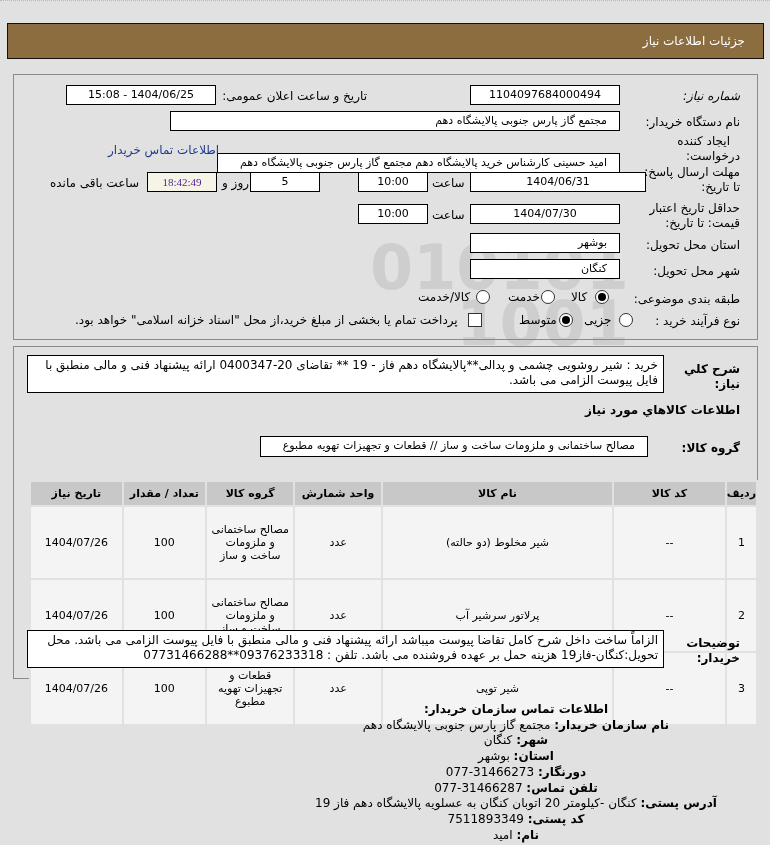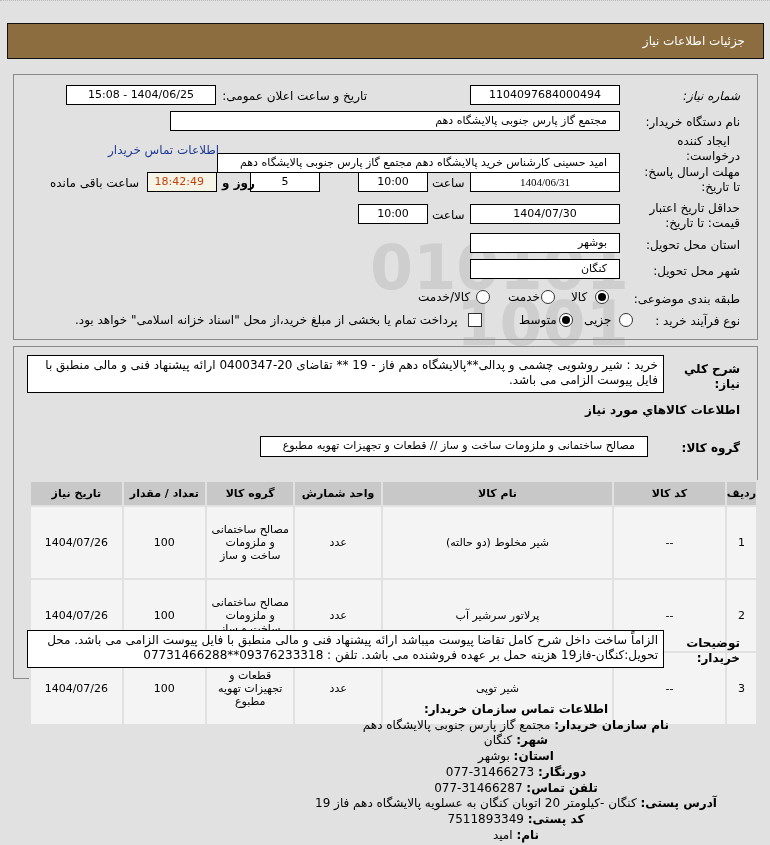--- a/index.html
+++ b/index.html
@@ -21,21 +21,21 @@
     }
     .field {
       position: absolute; background: #fff; border: 1px solid #000;
       height: 20px; font-size: 11px; line-height: 18px; padding: 0 12px;
       white-space: nowrap; overflow: hidden;
     }
     .center { text-align: center; }
     .lbl { position: absolute; font-size: 12px; line-height: 15px; white-space: nowrap; }
     .lbl-b { font-weight: bold; }
     .link { color: #1f3a93; }
-    .timer { background: #f6f4e6; color: #c2410c; }
+    .timer { background: #f6f4e6; color: #4c1d95; font-family: Liberation Serif, serif; }
     .radio {
       position: absolute; width: 14px; height: 14px; border-radius: 50%;
       border: 1px solid #333; background: #fff;
     }
     .radio.on::after {
       content: ""; position: absolute; left: 2px; top: 2px; width: 8px; height: 8px;
       border-radius: 50%; background: #000;
     }
     .checkbox { position: absolute; width: 14px; height: 14px; border: 1px solid #333; background: #fff; }
     .box {
@@ -82,25 +82,25 @@
 <span class="lbl" style="right:30px;top:115px;">نام دستگاه خریدار:</span>
 <div class="field" style="left:170px;top:111px;width:450px;">مجتمع گاز پارس جنوبی  پالایشگاه دهم</div>
 
 <span class="lbl" style="right:40px;top:134px;">ایجاد کننده</span>
 <span class="lbl" style="right:30px;top:149px;">درخواست:</span>
 <div class="field" style="left:217px;top:139px;width:403px;margin-top:14px;">امید حسینی کارشناس خرید پالایشگاه دهم  مجتمع گاز پارس جنوبی  پالایشگاه دهم</div>
 <span class="lbl link" style="left:108px;top:143px;">اطلاعات تماس خریدار</span>
 
 <span class="lbl" style="right:30px;top:165px;">مهلت ارسال پاسخ:</span>
 <span class="lbl" style="right:30px;top:180px;">تا تاریخ:</span>
-<div class="field center" style="left:470px;top:172px;width:150px;font-family:Liberation Serif, serif;">1404/06/31</div>
+<div class="field center" style="left:470px;top:172px;width:176px;">1404/06/31</div>
 <span class="lbl" style="left:432px;top:176px;">ساعت</span>
 <div class="field center" style="left:358px;top:172px;width:70px;">10:00</div>
 <div class="field center" style="left:250px;top:172px;width:70px;">5</div>
-<span class="lbl" style="left:222px;top:176px;font-weight:bold;">روز و</span>
+<span class="lbl" style="left:222px;top:176px;">روز و</span>
 <div class="field center timer" style="left:147px;top:172px;width:70px;">18:42:49</div>
 <span class="lbl" style="left:50px;top:176px;">ساعت باقی مانده</span>
 
 <span class="lbl" style="right:30px;top:201px;">حداقل تاریخ اعتبار</span>
 <span class="lbl" style="right:30px;top:216px;">قیمت: تا تاریخ:</span>
 <div class="field center" style="left:470px;top:204px;width:150px;">1404/07/30</div>
 <span class="lbl" style="left:432px;top:208px;">ساعت</span>
 <div class="field center" style="left:358px;top:204px;width:70px;">10:00</div>
 
 <span class="lbl" style="right:30px;top:238px;">استان محل تحویل:</span>

